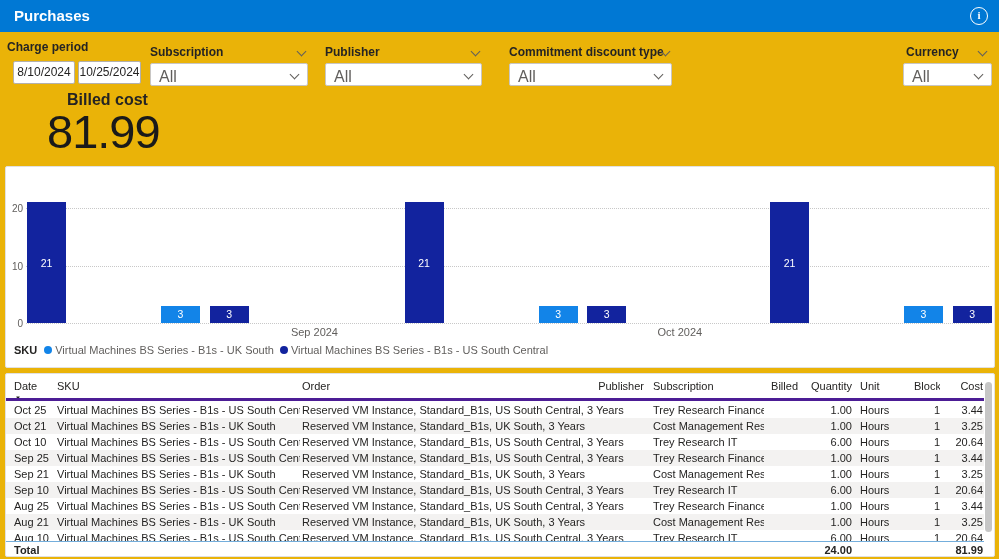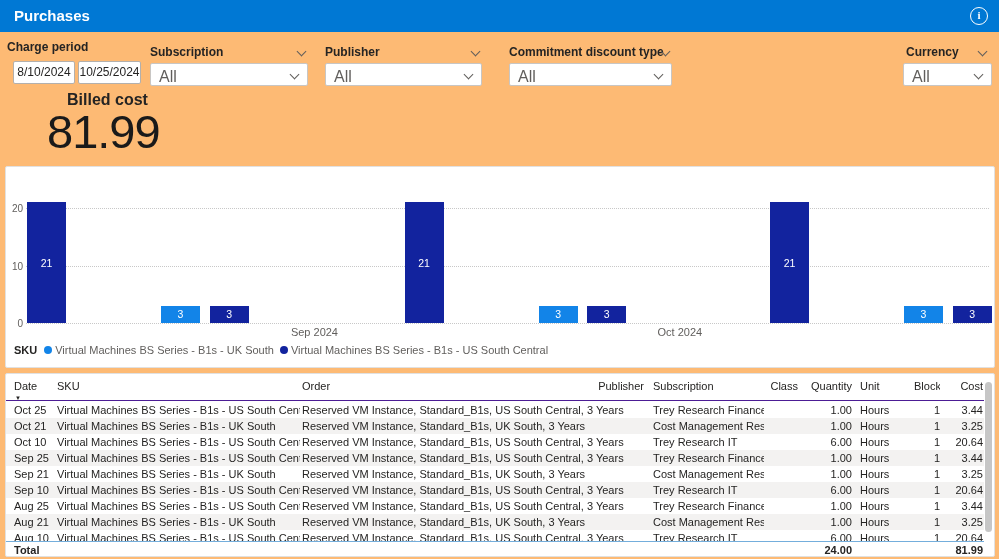--- a/index.html
+++ b/index.html
@@ -1,17 +1,17 @@
 <!DOCTYPE html>
 <html><head>
 <meta charset="utf-8">
 <style>
   * { margin:0; padding:0; box-sizing:border-box; }
   html,body { width:999px; height:559px; background:#fff; font-family:"Liberation Sans", sans-serif; overflow:hidden; }
-  #app { position:relative; width:999px; height:559px; background:#fdba74; }
+  #app { position:relative; width:999px; height:559px; background:#eab308; }
 
   
   .titlebar { position:absolute; left:0; top:0; width:999px; height:32px; background:#0078D4; }
   .titlebar .title { position:absolute; left:14px; top:7px; color:#fff; font-size:15px; font-weight:700; }
   .info-icon { position:absolute; right:11px; top:7px; width:18px; height:18px; border:1.5px solid #fff; border-radius:50%;
     color:#fff; font-size:11px; font-weight:700; text-align:center; line-height:15px; font-family:"Liberation Serif", serif; cursor:pointer; }
 
   
   .filterbar { position:absolute; left:0; top:32px; width:999px; height:60px; }
   .flabel { position:absolute; font-size:12px; font-weight:700; color:#252423; }
@@ -40,21 +40,21 @@
   .legend-item { display:flex; align-items:center; margin-right:6px; cursor:pointer; }
   .ldot { width:8px; height:8px; border-radius:50%; margin-right:3px; }
 
   
   .table-card { position:absolute; left:5px; top:373px; width:990px; height:184px; border:1px solid #E1E1E1; border-radius:2px; background:#fff; overflow:hidden; }
   .tgrid { display:grid; grid-template-columns:48px 246px 280px 64px 120px 34px 54px 62px 26px 43px; }
   .cell { font-size:11px; color:#252423; white-space:nowrap; overflow:hidden; line-height:16px; }
   .c0 { padding-left:8px; } .c1 { padding-left:3px; } .c2 { padding-left:2px; overflow:visible; }
   .c4 { padding-left:9px; } .c7 { padding-left:8px; }
   .ar { text-align:right; }
-  .thead { position:absolute; left:0; top:0; width:978px; height:27px; border-bottom:1px solid #4c1d95; }
+  .thead { position:absolute; left:0; top:0; width:978px; height:27px; border-bottom:3px solid #4c1d95; }
   .thead .cell { line-height:14px; padding-top:5px; position:relative; cursor:pointer; }
   .sort-icon { position:absolute; left:9px; top:17px; font-size:6px; color:#252423; }
   .tbody { position:absolute; left:0; top:28px; width:978px; height:140px; overflow:hidden; border-bottom:1px solid #74AEDC; }
   .trow { height:16px; cursor:pointer; }
   .trow.zebra { background:#F3F2F1; }
   .trow-total { position:absolute; left:0; top:169px; width:978px; height:15px; }
   .trow-total .cell { font-weight:700; line-height:14px; }
   .scroll-thumb { position:absolute; right:2px; top:8px; width:7px; height:150px; background:#C6C6C6; border-radius:4px; cursor:grab; }
 
   
@@ -170,21 +170,21 @@
       <div class="xlab" style="left: 673.86px;">Oct 2024</div>
     </div>
 
   <div class="table-card">
     <div class="thead tgrid" id="thead">
         <div class="cell c0">Date<span class="sort-icon">▼</span></div>
         <div class="cell c1">SKU</div>
         <div class="cell c2">Order</div>
         <div class="cell c3 ar">Publisher</div>
         <div class="cell c4">Subscription</div>
-        <div class="cell c5 ar">Class</div>
+        <div class="cell c5 ar">Billed</div>
         <div class="cell c6 ar">Quantity</div>
         <div class="cell c7">Unit</div>
         <div class="cell c8 ar">Block size</div>
         <div class="cell c9 ar">Cost</div>
       </div>
     <div class="tbody" id="tbody">
         <div class="trow tgrid">
           <div class="cell c0">Oct 25</div>
           <div class="cell c1">Virtual Machines BS Series - B1s - US South Central</div>
           <div class="cell c2">Reserved VM Instance, Standard_B1s, US South Central, 3 Years</div>

